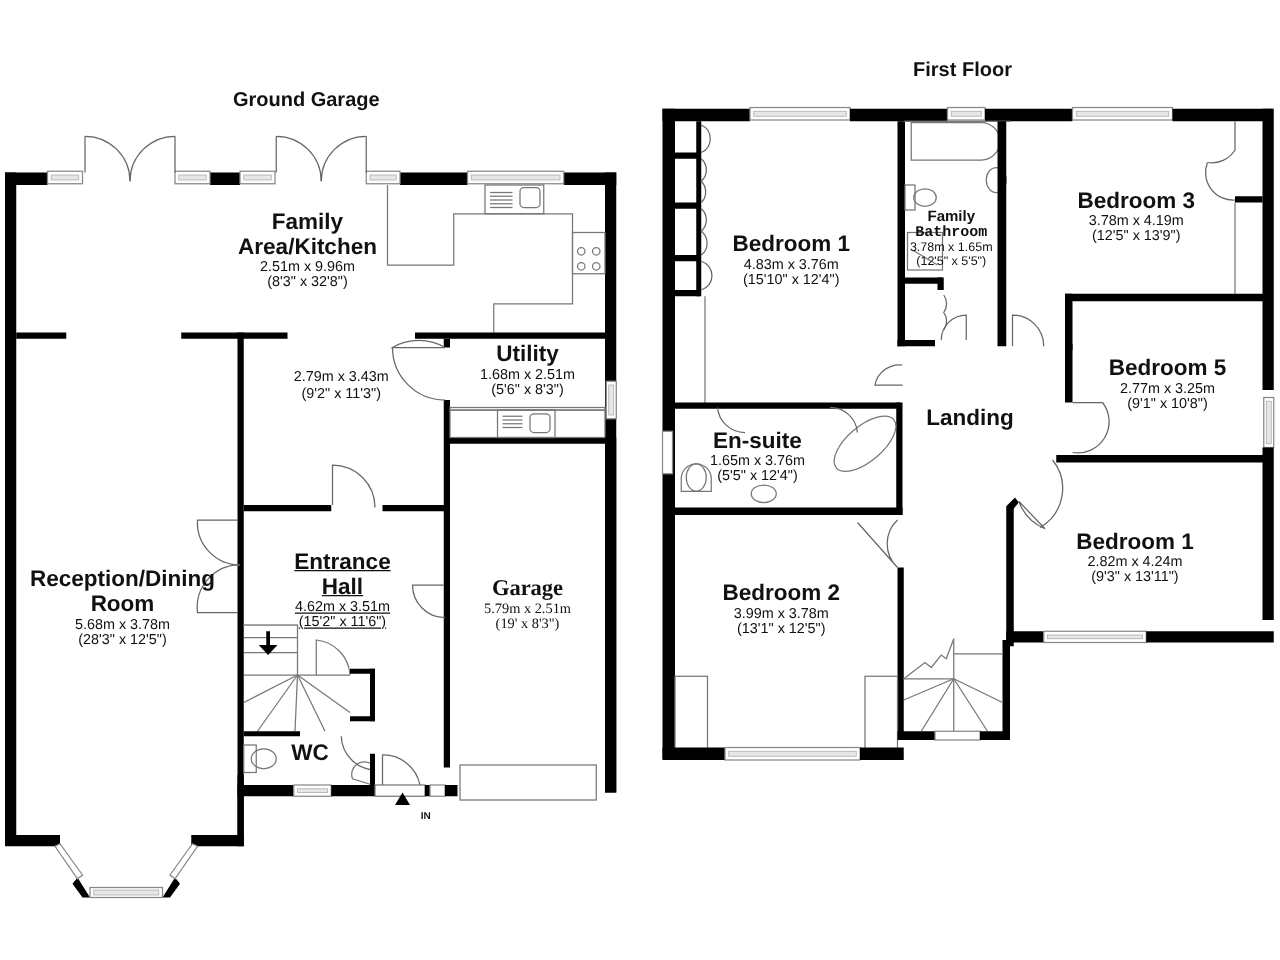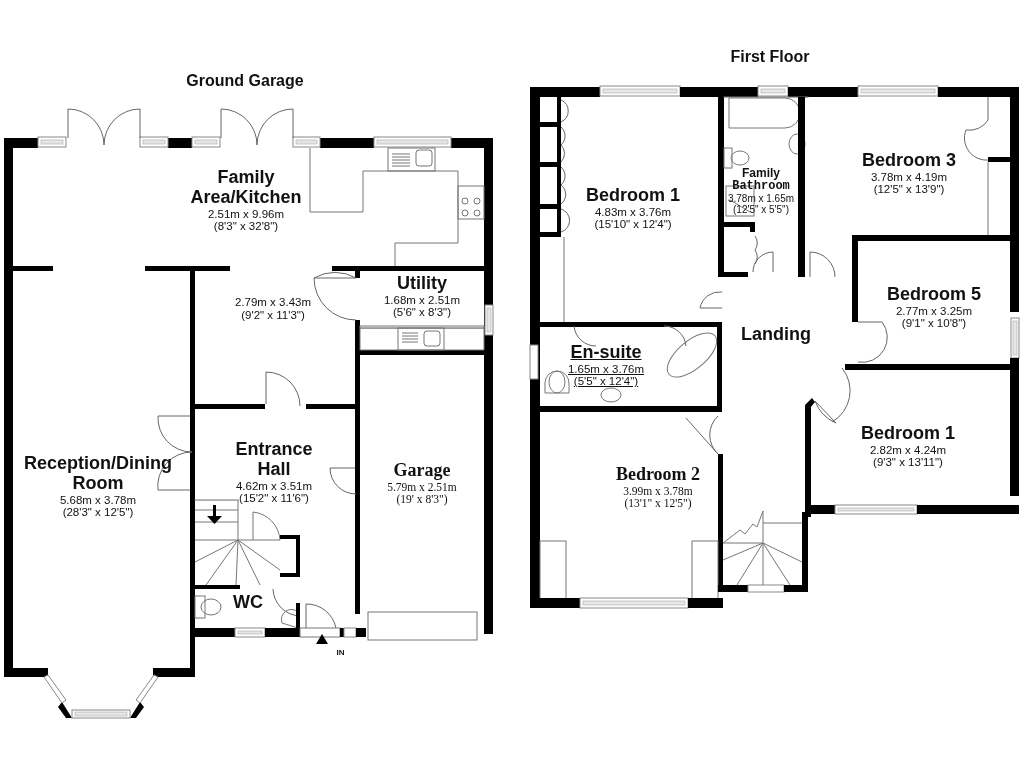--- a/index.html
+++ b/index.html
@@ -285,21 +285,21 @@
   <span class="rname">Utility</span>
   <span class="rdim">1.68m x 2.51m</span>
   <span class="rdim">(5'6" x 8'3")</span>
 </div>
 <div class="lbl" style="left:98px; top:454px;">
   <span class="rname">Reception/Dining</span>
   <span class="rname">Room</span>
   <span class="rdim">5.68m x 3.78m</span>
   <span class="rdim">(28'3" x 12'5")</span>
 </div>
-<div class="lbl" style="left:274px; top:440px;">
+<div class="lbl" style="left:274px; top:440px;text-decoration:underline;">
   <span class="rname">Entrance</span>
   <span class="rname">Hall</span>
   <span class="rdim">4.62m x 3.51m</span>
   <span class="rdim">(15'2" x 11'6")</span>
 </div>
 <div class="lbl" style="left:422px; top:461px;font-family:Liberation Serif, serif;">
   <span class="rname">Garage</span>
   <span class="rdim">5.79m x 2.51m</span>
   <span class="rdim">(19' x 8'3")</span>
 </div>
@@ -325,27 +325,27 @@
   <span class="rdim">(12'5" x 13'9")</span>
 </div>
 <div class="lbl" style="left:934px; top:285px;">
   <span class="rname">Bedroom 5</span>
   <span class="rdim">2.77m x 3.25m</span>
   <span class="rdim">(9'1" x 10'8")</span>
 </div>
 <div class="lbl" style="left:776px; top:325px;">
   <span class="rname">Landing</span>
 </div>
-<div class="lbl" style="left:606px; top:343px;text-decoration:underline;">
+<div class="lbl" style="left:606px; top:343px;">
   <span class="rname">En-suite</span>
   <span class="rdim">1.65m x 3.76m</span>
   <span class="rdim">(5'5" x 12'4")</span>
 </div>
 <div class="lbl" style="left:908px; top:424px;">
   <span class="rname">Bedroom 1</span>
   <span class="rdim">2.82m x 4.24m</span>
   <span class="rdim">(9'3" x 13'11")</span>
 </div>
-<div class="lbl" style="left:658px; top:465px;font-family:Liberation Serif, serif;">
+<div class="lbl" style="left:625px; top:465px;">
   <span class="rname">Bedroom 2</span>
   <span class="rdim">3.99m x 3.78m</span>
   <span class="rdim">(13'1" x 12'5")</span>
 </div>
 
 </body></html>

